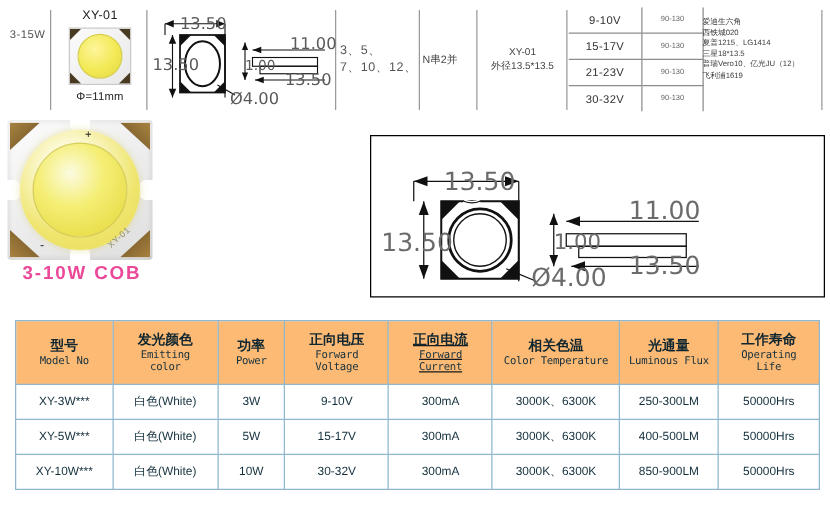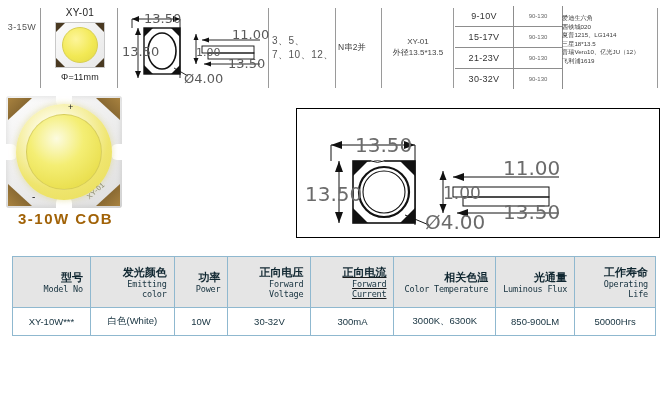--- a/index.html
+++ b/index.html
@@ -93,28 +93,28 @@
      box-shadow:0 0 6px rgba(220,210,120,.6);}
   #phos-disc{position:absolute;left:50%;top:50%;transform:translate(-50%,-50%);
      width:74px;height:74px;border-radius:50%;
      background:radial-gradient(circle at 40% 32%,#fcfbe0 0%,#f4ee74 40%,#eae051 75%,#e3d948 100%);
      border:1px solid rgba(200,190,90,.6);}
   #plus-sign{position:absolute;left:62px;top:6px;font-size:9px;color:#222;}
   #minus-sign{position:absolute;left:26px;bottom:6px;font-size:10px;color:#222;}
   #chip-mark{position:absolute;right:16px;bottom:14px;font-size:7px;color:#8d8d70;
      transform:rotate(-42px);transform:rotate(-42deg);letter-spacing:.5px;}
 
-  #cob-title{left:18px;top:210px;font-size:15px;font-weight:bold;color:#a16207;
+  #cob-title{left:18px;top:210px;font-size:15px;font-weight:bold;color:#ec4899;
      letter-spacing:1.5px;}
 
   
   #spec-table{left:12px;top:256px;width:644px;border-collapse:collapse;}
   #spec-table th,#spec-table td{
      border:1px solid #8fb8cf;padding:0;vertical-align:middle;}
-  #spec-table thead th{background:#e5e5e5;height:44px;text-align:right;
+  #spec-table thead th{background:#fdba74;height:44px;text-align:center;
      padding:3px 7px;}
   .th-cn{font-size:11px;color:#0f2630;font-weight:bold;display:block;
      line-height:14px;}
   .th-en{font-size:8.5px;color:#14303d;font-weight:normal;display:block;
      line-height:10px;font-family:"DejaVu Sans Mono","Liberation Mono",monospace;
      letter-spacing:-.2px;}
   #spec-table tbody td{height:27px;text-align:center;font-size:9.5px;color:#14303d;}
   .cell-white{font-size:9px;}
   .col-model{width:88px;}
   .col-color{width:88px;}
@@ -352,20 +352,40 @@
       </th>
       <th class="col-life">
         <span class="th-cn">工作寿命</span>
         <span class="th-en">Operating
 Life</span>
       </th>
     </tr>
   </thead>
   <tbody>
     <tr>
+      <td>XY-3W***</td>
+      <td class="cell-white">白色(White)</td>
+      <td>3W</td>
+      <td>9-10V</td>
+      <td>300mA</td>
+      <td>3000K、6300K</td>
+      <td>250-300LM</td>
+      <td>50000Hrs</td>
+    </tr>
+    <tr>
+      <td>XY-5W***</td>
+      <td class="cell-white">白色(White)</td>
+      <td>5W</td>
+      <td>15-17V</td>
+      <td>300mA</td>
+      <td>3000K、6300K</td>
+      <td>400-500LM</td>
+      <td>50000Hrs</td>
+    </tr>
+    <tr>
       <td>XY-10W***</td>
       <td class="cell-white">白色(White)</td>
       <td>10W</td>
       <td>30-32V</td>
       <td>300mA</td>
       <td>3000K、6300K</td>
       <td>850-900LM</td>
       <td>50000Hrs</td>
     </tr>
   </tbody>

